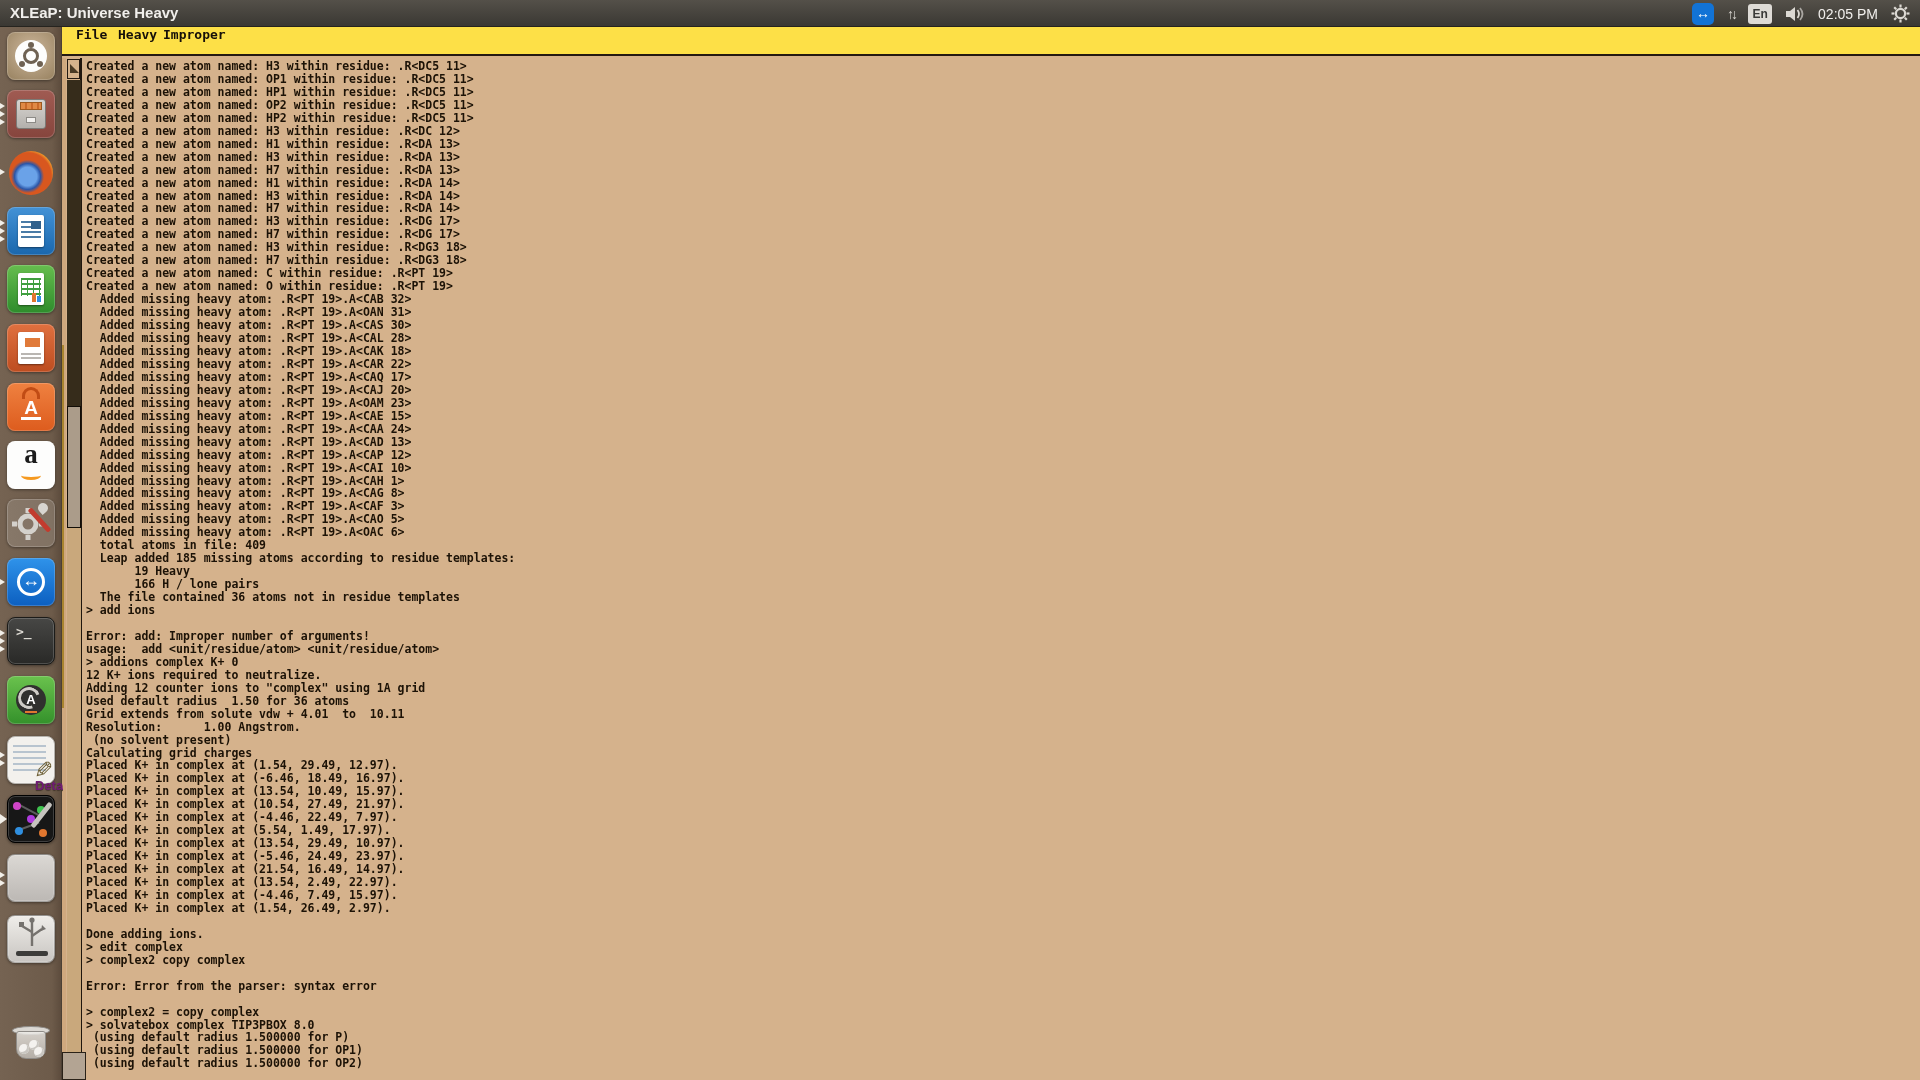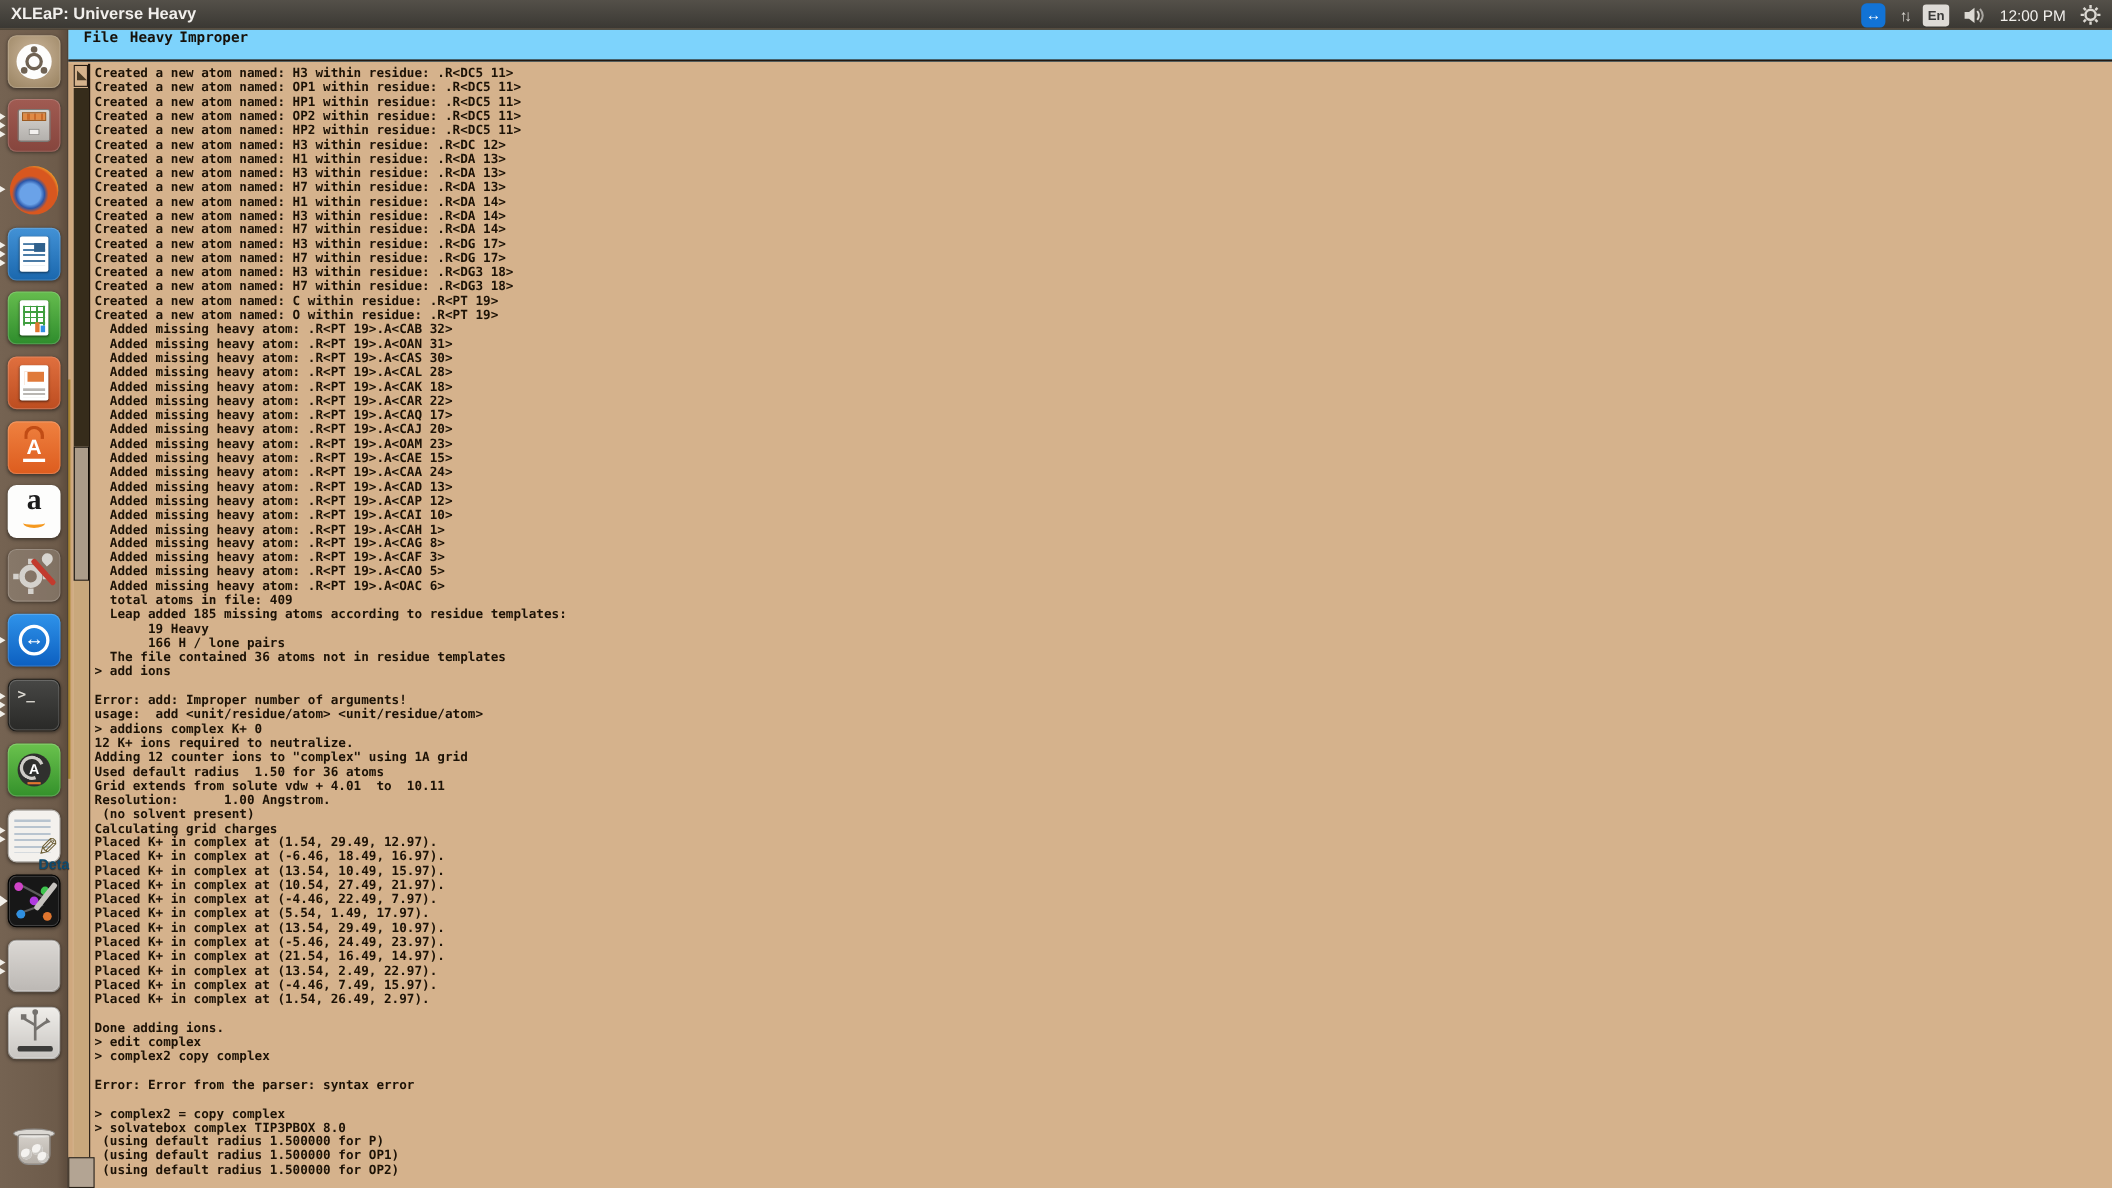--- a/index.html
+++ b/index.html
@@ -121,21 +121,21 @@
   .bin { position:absolute; left:9px; top:13px; width:30px; height:28px;
          background:linear-gradient(rgba(238,236,232,.8),rgba(198,195,190,.8));
          border:1px solid #8f8c88; border-radius:3px 3px 10px 10px; }
   .binrim { position:absolute; left:5px; top:8px; width:38px; height:9px; background:#dbd8d3;
             border:1px solid #8f8c88; border-radius:50%; }
   .ball { position:absolute; width:10px; height:10px; background:#f4f2ef; border-radius:50%;
           box-shadow:inset -2px -2px 0 #c9c6c1; }
 
   
   #window { position:absolute; left:62px; top:27px; width:1858px; height:1053px; background:#d5b28c; z-index:10; }
-  #menubar { position:absolute; left:0; top:0; width:100%; height:29px; background:#7dd3fc;
+  #menubar { position:absolute; left:0; top:0; width:100%; height:29px; background:#fde047;
              border-bottom:2px solid #241a12; }
   .menu-item { position:absolute; top:0; line-height:27px; color:#161009;
                font:bold 13px "DejaVu Sans Mono", monospace; }
   #textarea { position:absolute; left:0; top:31px; width:100%; height:1022px; background:#d5b28c;
               border-left:4px solid #cfa87e; }
   #terminal { position:absolute; left:20px; top:2px; color:#1c1206; white-space:pre;
               font:bold 11.5px/12.95px "DejaVu Sans Mono", monospace; }
   
   #sb { position:absolute; left:0; top:0; width:16px; height:100%; border-right:2px solid #1f160e; }
   #sb-arrow { position:absolute; left:1px; top:1px; width:13px; height:20px; background:#d5b28c;
@@ -145,21 +145,21 @@
   #sb-trough-dark { position:absolute; left:1px; top:22px; width:14px; height:326px; background:#362c1b; }
   #sb-thumb { position:absolute; left:1px; top:348px; width:14px; height:122px; background:#ab9c8a;
               border:1px solid #120d07; }
   #sb-trough-light { position:absolute; left:1px; top:470px; width:14px; height:552px; background:#c9a87c; }
   #grip { position:absolute; left:62px; top:1052px; width:24px; height:28px; background:#b3a493;
           border:1px solid #2a2218; z-index:12; }
 
   #gold-strip { position:absolute; left:58px; top:345px; width:6px; height:363px; background:#a8842f;
                 border-left:1px solid #6b5316; z-index:20; }
   #deta-fragment { position:absolute; left:35px; top:778px; width:28px; height:18px; overflow:hidden;
-                   color:#0c4a6e; font-size:13px; font-weight:bold; text-shadow:0 1px 1px #40342a; z-index:32; }
+                   color:#701a75; font-size:13px; font-weight:bold; text-shadow:0 1px 1px #40342a; z-index:32; }
 </style>
 </head>
 <body>
 
 <div id="screen">
 
   <div id="panel">
     <div id="panel-title">XLEaP: Universe Heavy</div>
     <div id="tray">
       <div class="tv-tray">
@@ -167,21 +167,21 @@
       </div>
       <div class="net-arrows">↑↓</div>
       <div class="kbd-box">En</div>
       <div>
         <svg width="20" height="16" viewBox="0 0 20 16">
           <polygon points="1,5 5,5 10,1 10,15 5,11 1,11" fill="#dcd9d3"></polygon>
           <path d="M12.5 4 q3 4 0 8" stroke="#dcd9d3" stroke-width="1.8" fill="none"></path>
           <path d="M15 2 q5 6 0 12" stroke="#a8a5a0" stroke-width="1.8" fill="none"></path>
         </svg>
       </div>
-      <div class="clock">12:00 PM</div>
+      <div class="clock">02:05 PM</div>
       <div>
         <svg width="19" height="19" viewBox="0 0 19 19">
           <circle cx="9.5" cy="9.5" r="4.6" stroke="#dcd9d3" stroke-width="2.2" fill="none"></circle>
           <g stroke="#dcd9d3" stroke-width="2.2">
             <line x1="9.5" y1="0.5" x2="9.5" y2="3.5"></line>
               <line x1="9.5" y1="15.5" x2="9.5" y2="18.5"></line>
             <line x1="0.5" y1="9.5" x2="3.5" y2="9.5"></line>
               <line x1="15.5" y1="9.5" x2="18.5" y2="9.5"></line>
             <line x1="3.2" y1="3.2" x2="5.2" y2="5.2"></line>
               <line x1="13.8" y1="13.8" x2="15.8" y2="15.8"></line>

